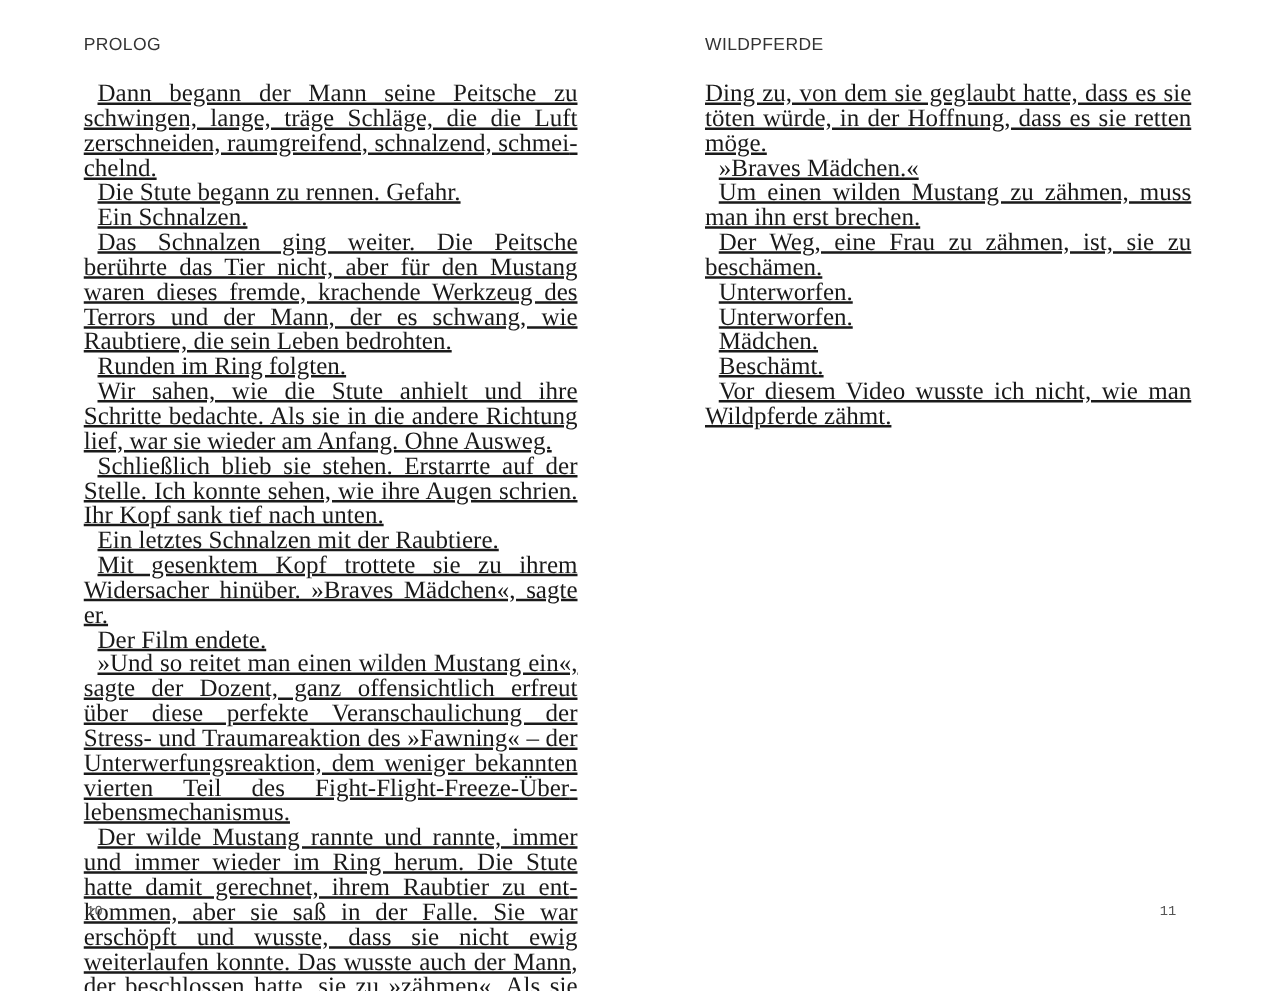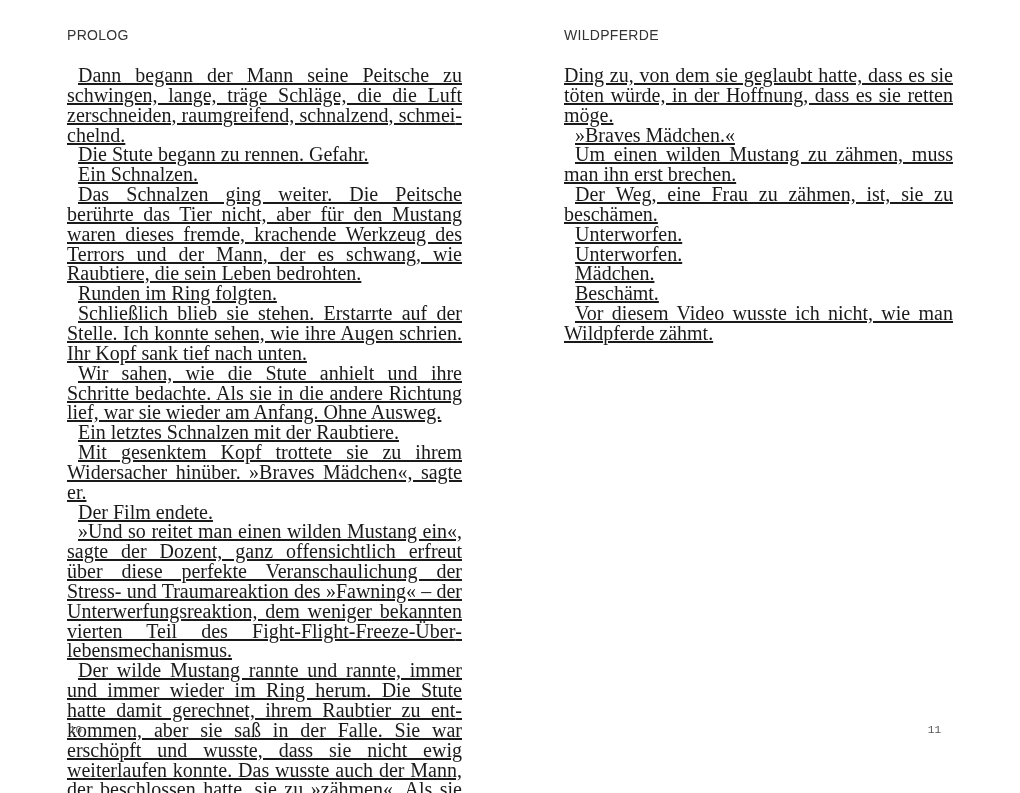--- a/index.html
+++ b/index.html
@@ -25,22 +25,22 @@
 <body>
 
 <div class="page left">
   <div class="running-head">PROLOG</div>
   <div class="body-text">
     <p class="para">Dann begann der Mann seine Peitsche zu schwingen, lange, träge Schläge, die die Luft zerschneiden, raumgreifend, schnalzend, schmei­chelnd.</p>
     <p class="para">Die Stute begann zu rennen. Gefahr.</p>
     <p class="para">Ein Schnalzen.</p>
     <p class="para">Das Schnalzen ging weiter. Die Peitsche berührte das Tier nicht, aber für den Mustang waren dieses fremde, krachende Werkzeug des Terrors und der Mann, der es schwang, wie Raubtiere, die sein Leben bedrohten.</p>
     <p class="para">Runden im Ring folgten.</p>
+    <p class="para">Wir sahen, wie die Stute anhielt und ihre Schritte bedachte. Als sie in die andere Richtung lief, war sie wieder am Anfang. Ohne Ausweg.</p>
     <p class="para">Schließlich blieb sie stehen. Erstarrte auf der Stelle. Ich konnte sehen, wie ihre Augen schrien. Ihr Kopf sank tief nach unten.</p>
-    <p class="para">Wir sahen, wie die Stute anhielt und ihre Schritte bedachte. Als sie in die andere Richtung lief, war sie wieder am Anfang. Ohne Ausweg.</p>
     <p class="para">Ein letztes Schnalzen mit der Raubtiere.</p>
     <p class="para">Mit gesenktem Kopf trottete sie zu ihrem Widersacher hinüber. »Bra­ves Mädchen«, sagte er.</p>
     <p class="para">Der Film endete.</p>
     <p class="para">»Und so reitet man einen wilden Mustang ein«, sagte der Dozent, ganz offensichtlich erfreut über diese perfekte Veranschaulichung der Stress- und Traumareaktion des »Fawning« – der Unterwerfungsreak­tion, dem weniger bekannten vierten Teil des Fight-Flight-Freeze-Über­lebensmechanismus.</p>
     <p class="para">Der wilde Mustang rannte und rannte, immer und immer wieder im Ring herum. Die Stute hatte damit gerechnet, ihrem Raubtier zu ent­kommen, aber sie saß in der Falle. Sie war erschöpft und wusste, dass sie nicht ewig weiterlaufen konnte. Das wusste auch der Mann, der be­schlossen hatte, sie zu »zähmen«. Als sie sich schließlich der Körperlich­keit dieses ihr unbekannten Raubtiers stellte, wurde ihr klar, dass es kei­nen Ausweg gab – und sie traf eine Entscheidung. Die einzige Wahl, die ihr blieb. Die einzige Wahl, die sie am Leben halten würde.</p>
     <p class="para last-justify">Mit hängendem Kopf, beschämt und unterwürfig seine sie auf das</p>
   </div>
   <div class="folio">10</div>
 </div>
 

